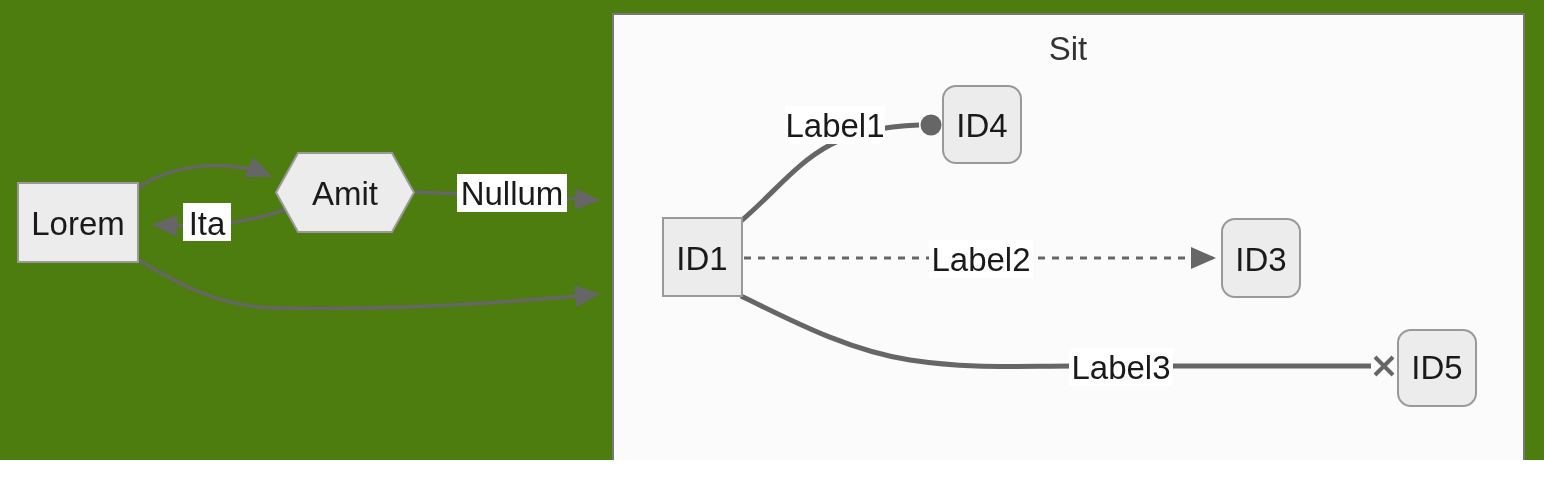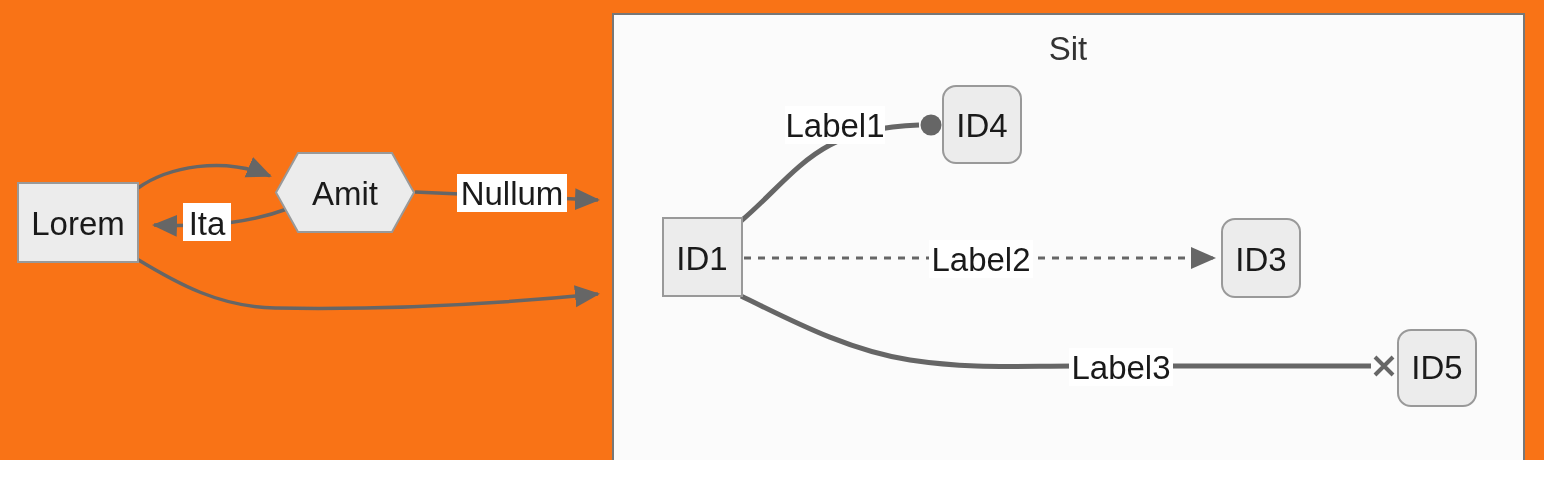--- a/index.html
+++ b/index.html
@@ -1,20 +1,20 @@
 <!DOCTYPE html>
 <html><head>
 <meta charset="utf-8">
 <style>
   html, body { margin: 0; padding: 0; background: #ffffff; }
   .canvas {
     position: relative;
     width: 1544px;
     height: 460px;
-    background: #f97316;
+    background: #4d7c0f;
     overflow: hidden;
   }
   svg text {
     font-family: "Liberation Sans", "DejaVu Sans", sans-serif;
   }
   .node-label {
     font-size: 33px;
     fill: #1a1a1a;
   }
   .edge-label {

